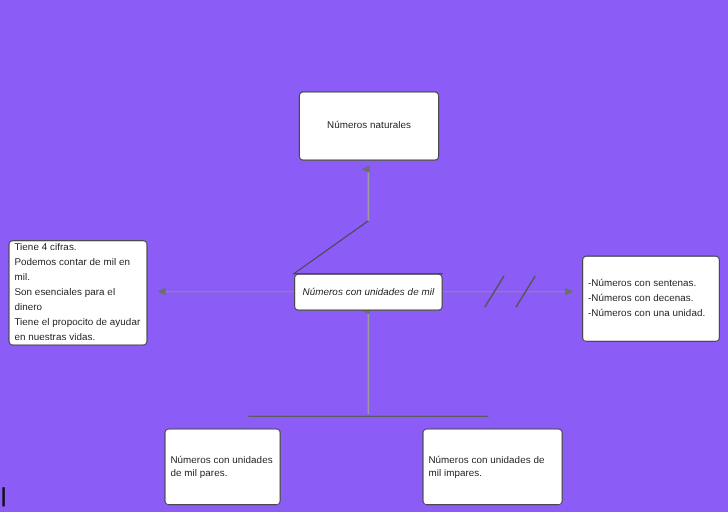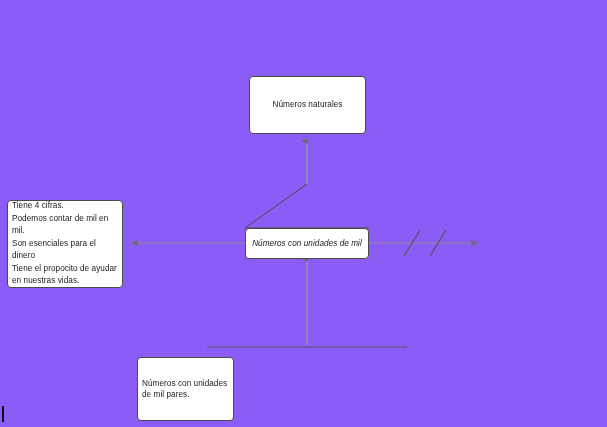--- a/index.html
+++ b/index.html
@@ -129,21 +129,29 @@
     <span class="label">Números con unidades de mil</span>
   </div>
 
   <div class="node left-text" id="node-left">
     <span class="label">Tiene 4 cifras.
 Podemos contar de mil en mil.
 Son esenciales para el dinero
 Tiene el propocito de ayudar en nuestras vidas.</span>
   </div>
 
+  <div class="node left-text" id="node-right">
+    <span class="label">-Números con sentenas.
+-Números con decenas.
+-Números con una unidad.</span>
+  </div>
 
   <div class="node left-text" id="node-bottomleft">
     <span class="label">Números con unidades de mil pares.</span>
   </div>
 
+  <div class="node left-text" id="node-bottomright">
+    <span class="label">Números con unidades de mil impares.</span>
+  </div>
 
   <div id="text-caret"></div>
 
 </div>
 
 </body></html>

